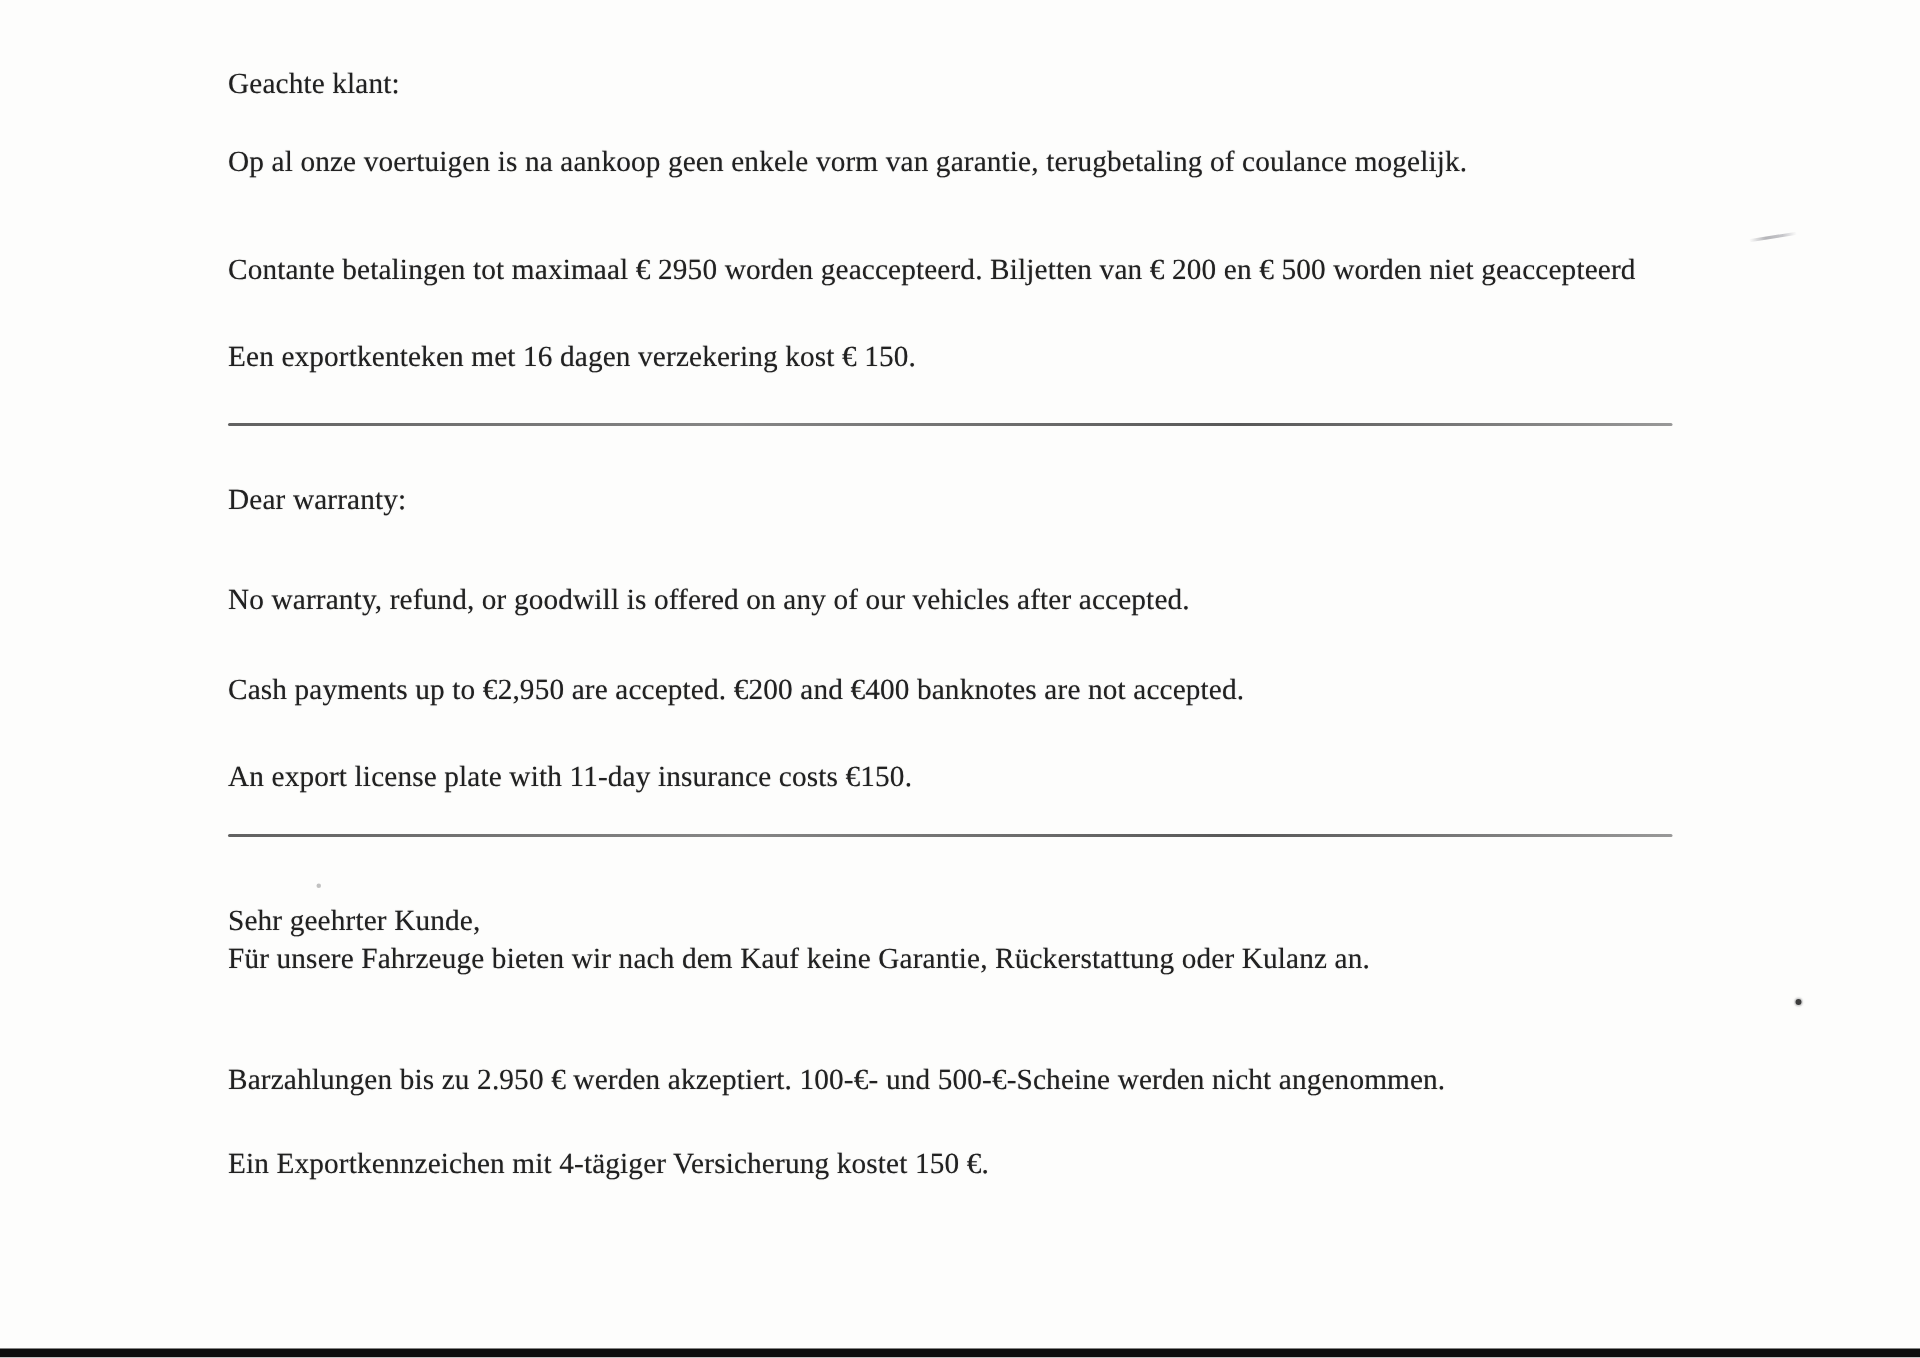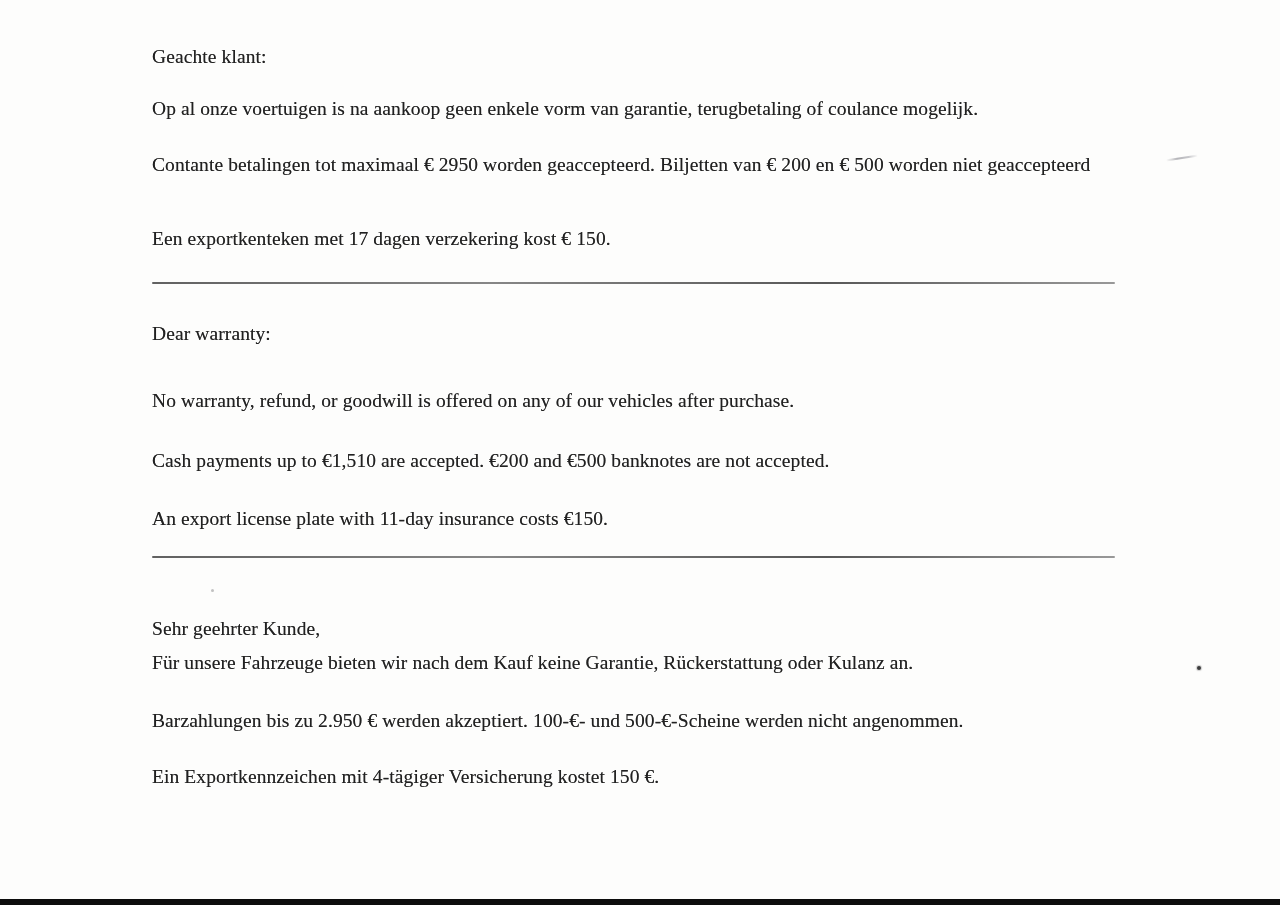--- a/index.html
+++ b/index.html
@@ -86,38 +86,38 @@
   }
 </style>
 </head>
 <body>
 
 <div class="scan-page">
 
   <section>
     <p class="line" style="top:46px">Geachte klant:</p>
     <p class="line" style="top:98px">Op al onze voertuigen is na aankoop geen enkele vorm van garantie, terugbetaling of coulance mogelijk.</p>
-    <p class="line" style="top:154px">Contante betalingen tot maximaal € 2950 worden geaccepteerd. Biljetten van € 200 en € 500 worden niet geaccepteerd</p>
-    <p class="line" style="top:228px">Een exportkenteken met 17 dagen verzekering kost € 150.</p>
+    <p class="line" style="top:170px">Contante betalingen tot maximaal € 2950 worden geaccepteerd. Biljetten van € 200 en € 500 worden niet geaccepteerd</p>
+    <p class="line" style="top:228px">Een exportkenteken met 16 dagen verzekering kost € 150.</p>
   </section>
 
   <div class="divider" style="top:282px"></div>
 
   <section>
     <p class="line" style="top:323px">Dear warranty:</p>
-    <p class="line" style="top:390px">No warranty, refund, or goodwill is offered on any of our vehicles after purchase.</p>
-    <p class="line" style="top:450px">Cash payments up to €1,510 are accepted. €200 and €500 banknotes are not accepted.</p>
+    <p class="line" style="top:390px">No warranty, refund, or goodwill is offered on any of our vehicles after accepted.</p>
+    <p class="line" style="top:450px">Cash payments up to €2,950 are accepted. €200 and €400 banknotes are not accepted.</p>
     <p class="line" style="top:508px">An export license plate with 11-day insurance costs €150.</p>
   </section>
 
   <div class="divider" style="top:556px"></div>
 
   <section>
-    <p class="line" style="top:618px">Sehr geehrter Kunde,</p>
-    <p class="line" style="top:652px">Für unsere Fahrzeuge bieten wir nach dem Kauf keine Garantie, Rückerstattung oder Kulanz an.</p>
+    <p class="line" style="top:604px">Sehr geehrter Kunde,</p>
+    <p class="line" style="top:629px">Für unsere Fahrzeuge bieten wir nach dem Kauf keine Garantie, Rückerstattung oder Kulanz an.</p>
     <p class="line" style="top:710px">Barzahlungen bis zu 2.950 € werden akzeptiert. 100-€- und 500-€-Scheine werden nicht angenommen.</p>
     <p class="line" style="top:766px">Ein Exportkennzeichen mit 4-tägiger Versicherung kostet 150 €.</p>
   </section>
 
   <div class="pencil-mark"></div>
   <div class="ink-speck-small"></div>
   <div class="ink-dot"></div>
   <div class="scan-edge-bottom"></div>
 
 </div>

